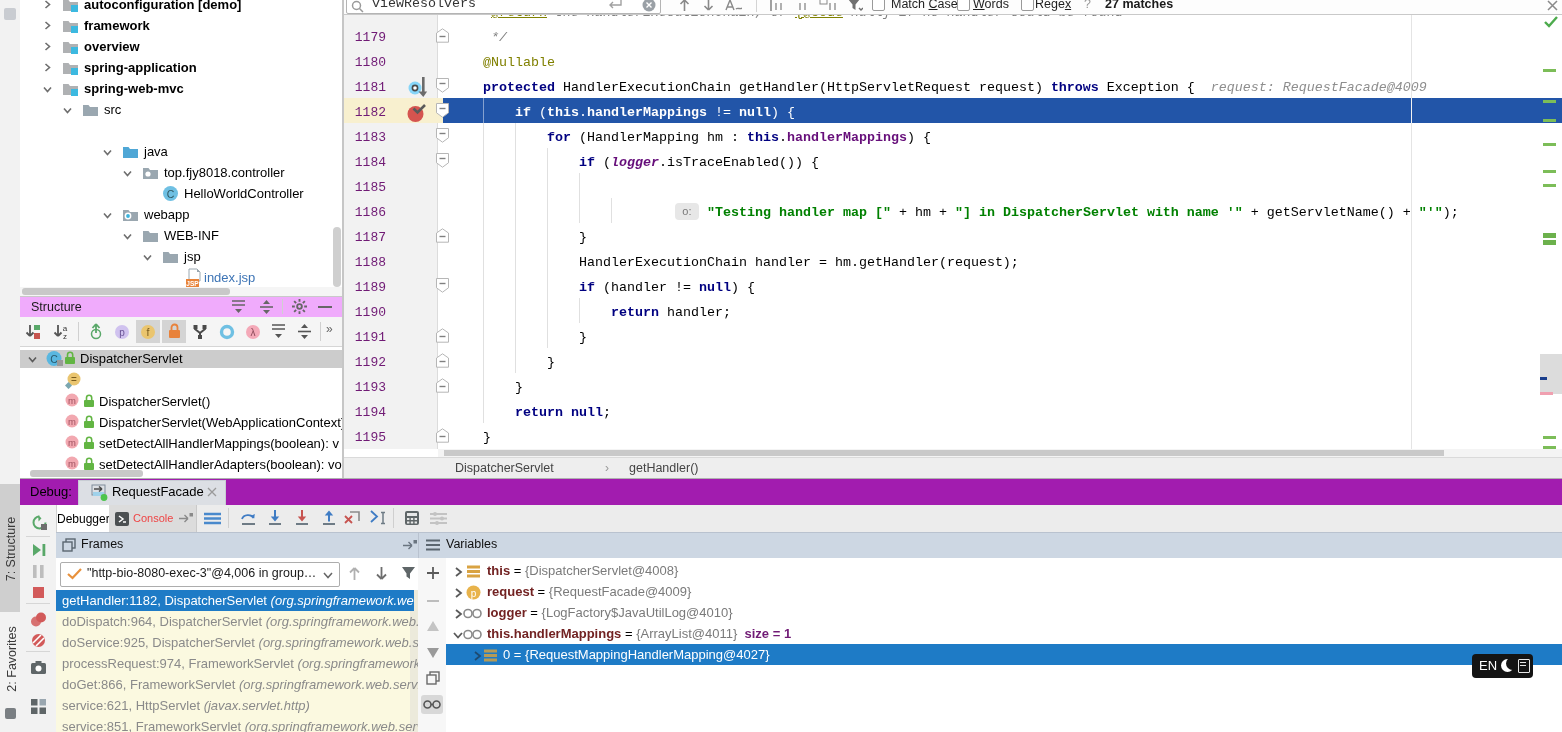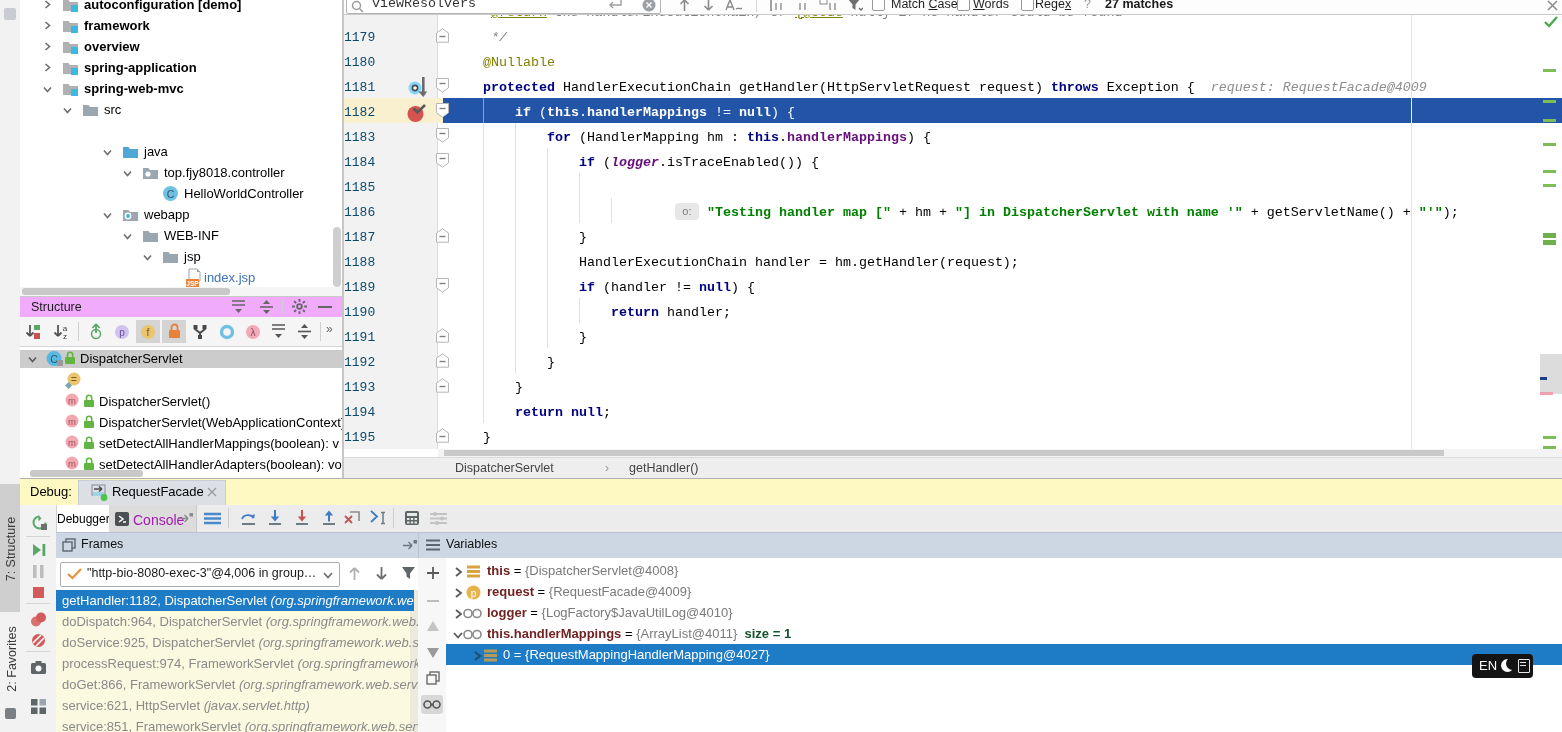--- a/index.html
+++ b/index.html
@@ -3,22 +3,22 @@
 <meta charset="utf-8">
 <style>
 html,body{margin:0;padding:0}
 body{width:1562px;height:732px;position:relative;overflow:hidden;background:#fff;
   font-family:"Liberation Sans",sans-serif;font-size:13px;color:#000}
 .abs{position:absolute}
 .mono{font-family:"Liberation Mono",monospace}
 .row{position:absolute;height:21px;line-height:21px;white-space:nowrap}
 .cl{position:absolute;left:107px;height:25px;line-height:25px;padding-top:2px;white-space:pre;
   font-family:"Liberation Mono",monospace;font-size:13.33px}
-.ln{position:absolute;left:0;width:42px;height:25px;line-height:25px;padding-top:2px;
-  font-family:"Liberation Mono",monospace;font-size:13px;color:#0c4a6e}
+.ln{position:absolute;left:0;width:42px;height:25px;line-height:25px;padding-top:2px;text-align:right;
+  font-family:"Liberation Mono",monospace;font-size:13px;color:#701a75}
 .kw{color:#000080;font-weight:bold}
 .str{color:#008000;font-weight:bold}
 .fld{color:#660E7A;font-weight:bold}
 .cmt{color:#808080;font-style:italic}
 svg{display:block}
 </style>
 </head>
 <body>
 
 <div class="abs" id="lstripe" style="left:0;top:0;width:20px;height:732px;background:#f2f2f2;border-right:1px solid #d9d9d9"></div>
@@ -569,21 +569,21 @@
   <div class="abs" style="left:1199px;top:240px;width:13px;height:5px;background:#6cb14c"></div>
   <div class="abs" style="left:1196px;top:354px;width:22px;height:40px;background:rgba(140,140,140,.3)"></div>
   <div class="abs" style="left:1196px;top:377px;width:7px;height:3px;background:#1a3e8c"></div>
   <div class="abs" style="left:1196px;top:392px;width:13px;height:3px;background:#f0a0b0"></div>
   <div class="abs" style="left:1199px;top:436px;width:13px;height:3px;background:#7cbd58"></div>
   <div class="abs" style="left:1199px;top:446px;width:13px;height:3px;background:#7cbd58"></div>
 </div>
 
 <div class="abs" id="debug" style="left:20px;top:478px;width:1542px;height:254px;background:#fff;border-top:1px solid #b0b0b0;overflow:hidden">
 
-  <div class="abs" style="left:0;top:0;width:1542px;height:26px;background:#fef9c3">
+  <div class="abs" style="left:0;top:0;width:1542px;height:26px;background:#a21caf">
     <span class="abs" style="left:10px;top:5px;color:#000">Debug:</span>
     <div class="abs" style="left:58px;top:1px;width:146px;height:25px;background:#dcdfe4;border:1px solid #c8cdd4;border-bottom:none"></div>
     <svg class="abs" style="left:71px;top:5px" width="17" height="17">
       <rect x="1" y="1" width="13" height="10" fill="none" stroke="#7f8b99"></rect>
       <rect x="2" y="8" width="11" height="4" fill="#9fd1ea"></rect>
       <path d="M3 5h8M11 5l-3-2.5M11 5l-3 2.5" stroke="#4a4a4a" stroke-width="1.5" fill="none"></path>
       <circle cx="13" cy="13.5" r="3.4" fill="#4cc44c"></circle>
     </svg>
     <span class="abs" style="left:92px;top:5px;color:#000">RequestFacade</span>
     <svg class="abs" style="left:187px;top:8px" width="10" height="10">
@@ -593,21 +593,21 @@
 
   <div class="abs" style="left:0;top:26px;width:1542px;height:27px;background:#ececec;border-bottom:1px solid #d4d4d4"></div>
   <div class="abs" style="left:35px;top:26px;width:53px;height:27px;background:#fff;border-left:1px solid #c9c9c9;border-right:1px solid #c9c9c9"></div>
   <span class="abs" style="left:37px;top:33px;color:#000;font-size:12px">Debugger</span>
   <div class="abs" style="left:89px;top:26px;width:87px;height:27px;background:#dcdcdc;border-right:1px solid #c9c9c9"></div>
   <svg class="abs" style="left:95px;top:33px" width="14" height="14">
       <rect width="14" height="14" rx="2" fill="#4c5052"></rect>
       <path d="M4 4l4 3-4 3" fill="none" stroke="#fff" stroke-width="1.5"></path>
       <path d="M8 10h3" stroke="#fff" stroke-width="1.5"></path>
     </svg>
-  <span class="abs" style="left:113px;top:33px;color:#a21caf;font-size:14px">Console</span>
+  <span class="abs" style="left:113px;top:33px;color:#ef4444;font-size:11px">Console</span>
   <svg class="abs" style="left:158px;top:34px" width="15" height="11">
       <path d="M1 5.5h9M10 5.5L6.5 2M10 5.5L6.5 9" stroke="#8a8a8a" stroke-width="1.4" fill="none"></path>
       <rect x="11.5" y="0" width="3.5" height="3.5" fill="#8a8a8a"></rect>
     </svg>
   <svg class="abs" style="left:184px;top:33px" width="17" height="13">
       <path d="M0 2h17M0 6.5h17M0 11h17" stroke="#4989cc" stroke-width="2.6"></path>
     </svg>
   <div class="abs" style="left:208px;top:29px;width:1px;height:20px;background:#cfcfcf"></div>
 
   <svg class="abs" style="left:220px;top:31px" width="17" height="16">
@@ -804,21 +804,21 @@
       </svg>
     <div class="row" style="left:41px;top:44px"><span style="color:#722222;font-weight:bold">logger</span> = <span style="color:#7a7a7a">{LogFactory$JavaUtilLog@4010}</span></div>
 
     <svg class="abs" style="left:7px;top:73px" width="10" height="9" viewBox="0 0 10 9">
         <path d="M1 2l4 4.5 4-4.5" fill="none" stroke="#5a5a5a" stroke-width="1.8"></path>
       </svg>
     <svg class="abs" style="left:17px;top:71px" width="20" height="11">
         <circle cx="5" cy="5.5" r="4" fill="none" stroke="#8a8a8a" stroke-width="1.6"></circle>
         <circle cx="14" cy="5.5" r="4" fill="none" stroke="#8a8a8a" stroke-width="1.6"></circle>
       </svg>
-    <div class="row" style="left:41px;top:65px"><span style="color:#722222;font-weight:bold">this.handlerMappings</span> = <span style="color:#7a7a7a">{ArrayList@4011}</span>&nbsp; <span style="color:#14532d;font-weight:bold">size = 1</span></div>
+    <div class="row" style="left:41px;top:65px"><span style="color:#722222;font-weight:bold">this.handlerMappings</span> = <span style="color:#7a7a7a">{ArrayList@4011}</span>&nbsp; <span style="color:#701a75;font-weight:bold">size = 1</span></div>
 
     <svg class="abs" style="left:27px;top:93px" width="9" height="10" viewBox="0 0 9 10">
         <path d="M2 1l5 4-5 4" fill="none" stroke="#1e4a70" stroke-width="1.8"></path>
       </svg>
     <svg class="abs" style="left:38px;top:91px" width="13" height="13">
         <rect y="0.5" width="13" height="3" fill="#b59b57"></rect>
         <rect y="5" width="13" height="3" fill="#b59b57"></rect>
         <rect y="9.5" width="13" height="3" fill="#b59b57"></rect>
       </svg>
     <div class="row" style="left:57px;top:86px;color:#fff">0 = {RequestMappingHandlerMapping@4027}</div>

